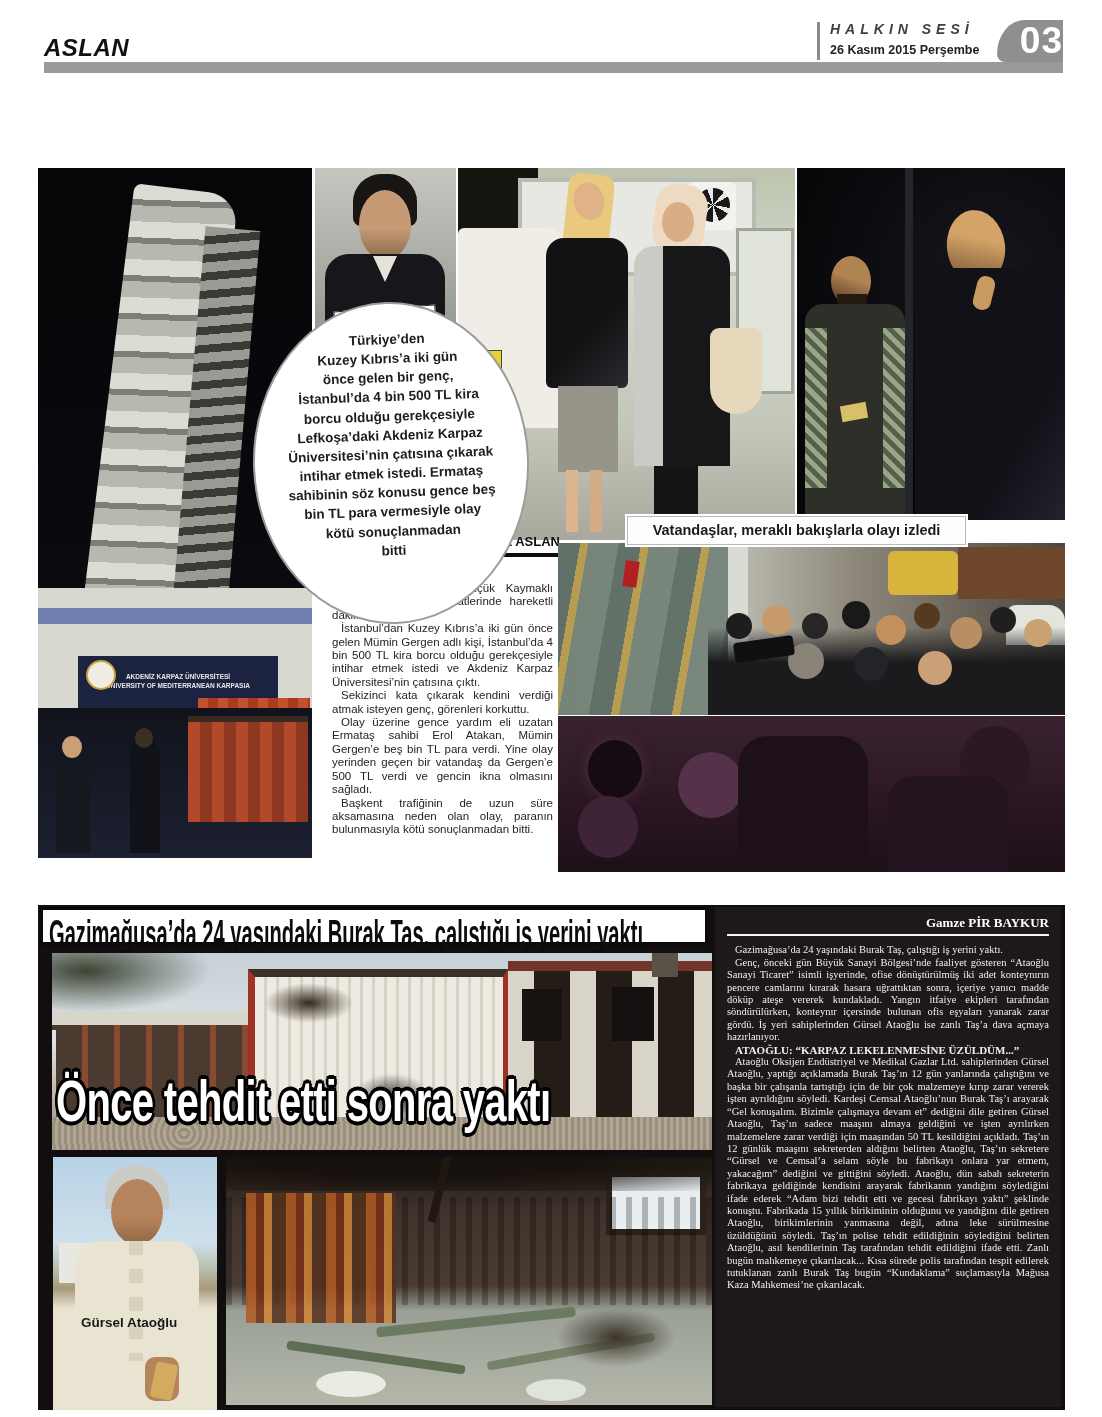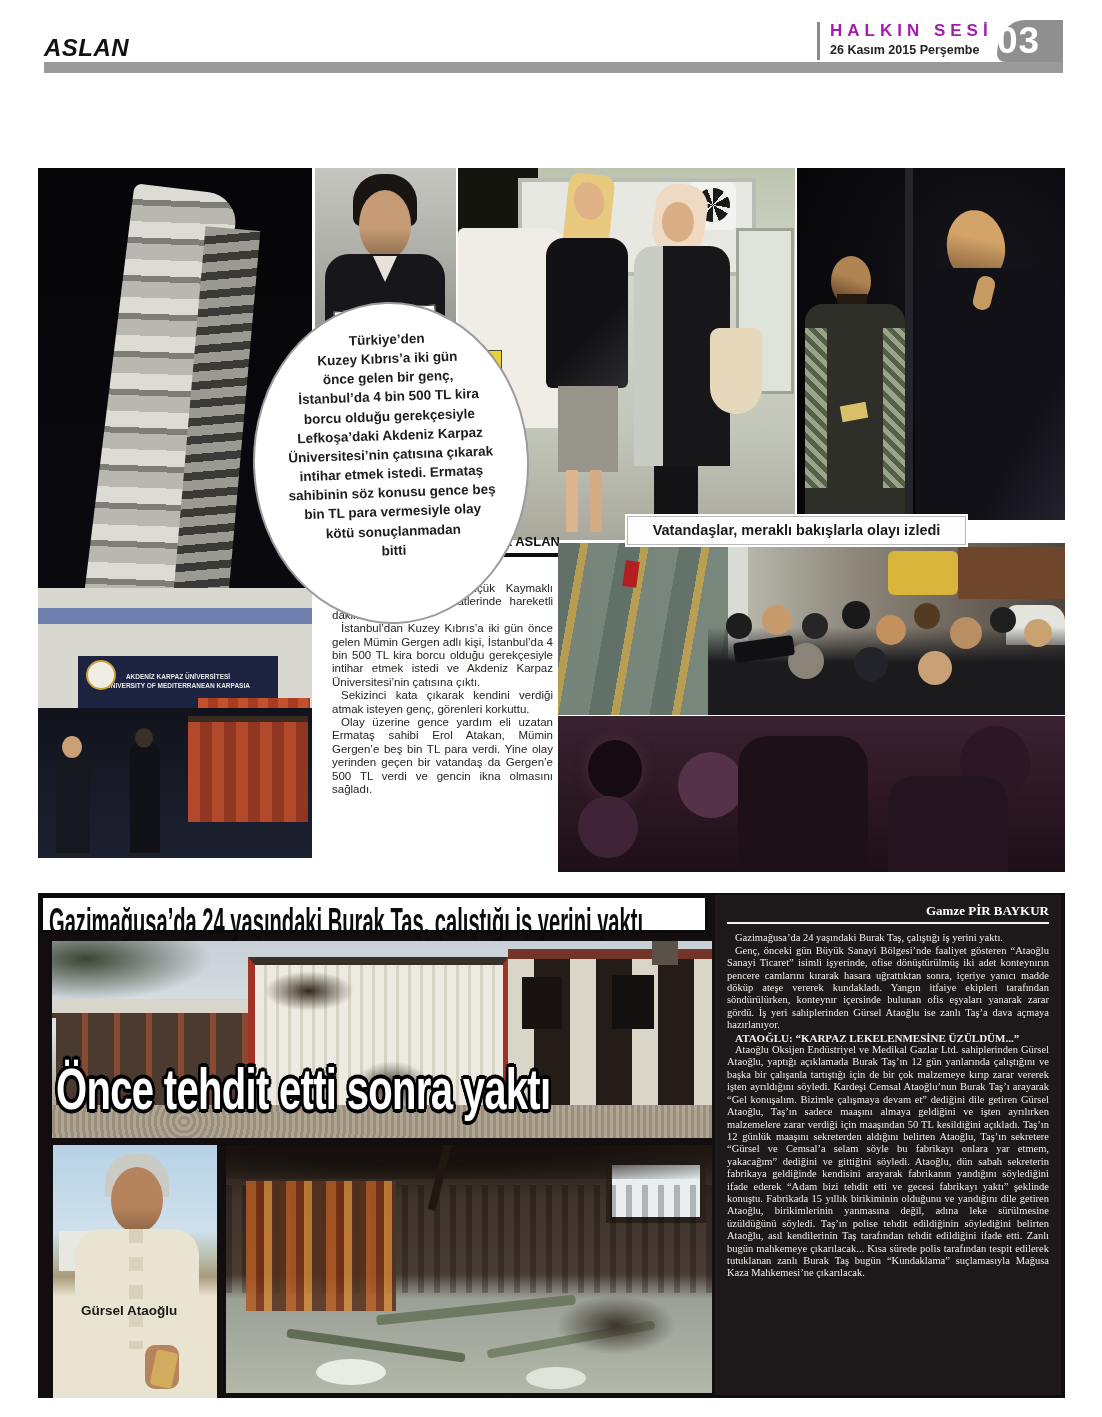--- a/index.html
+++ b/index.html
@@ -6,24 +6,24 @@
   .page{position:relative;width:1102px;height:1417px;margin:0 auto;background:#ffffff;
         font-family:"Liberation Sans",sans-serif;overflow:hidden;color:#1a1a1a;}
   .abs{position:absolute;}
   .photo{position:absolute;overflow:hidden;}
   .cond{display:inline-block;white-space:nowrap;transform-origin:0 50%;}
 
   
   .haber{font-size:24px;font-weight:bold;font-style:italic;letter-spacing:0.5px;color:#111;}
   .graybar{background:#9a9a9a;}
   .mast-rule{background:#8a8a8a;}
-  .paper-name{font-size:17px;font-weight:bold;letter-spacing:5px;color:#a21caf;}
+  .paper-name{font-size:14px;font-weight:bold;letter-spacing:5px;color:#404040;font-style:italic;}
   .paper-date{font-size:12.5px;font-weight:bold;color:#222;}
   .page-box{background:#8f8f8f;border-top-left-radius:34px 42px;border-bottom-left-radius:10px;
-            color:#fff;font-size:37px;font-weight:bold;text-align:left;line-height:42px;letter-spacing:1px;}
+            color:#fff;font-size:37px;font-weight:bold;text-align:right;line-height:42px;letter-spacing:1px;}
 
   
   .headline1{font-size:62px;font-weight:800;letter-spacing:-2px;color:#0d0d0d;}
   .headline2-box{background:#fff;border:3px solid #0a0a0a;}
   .headline2{font-size:38px;font-weight:bold;color:#0c0c0c;text-decoration:underline;
              text-decoration-thickness:2px;text-underline-offset:4px;}
   .overlay-head{font-size:58px;font-weight:800;color:#fff;letter-spacing:-1px;
     text-shadow:-3px -3px 0 #000,3px -3px 0 #000,-3px 3px 0 #000,3px 3px 0 #000,
                  0 -4px 0 #000,0 4px 0 #000,-4px 0 0 #000,4px 0 0 #000;}
 
@@ -34,21 +34,21 @@
           font-size:13.5px;font-weight:bold;color:#1d1d1d;text-align:center;
           white-space:pre-line;line-height:1.42;transform:rotate(-2deg);}
   .caption-bar{background:#fdfdfd;border:1px solid #b9b9b9;font-size:14.5px;font-weight:bold;
                color:#1c1c1c;text-align:center;box-shadow:0 0 0 2px #fff;}
   .byline1{font-size:13px;font-weight:bold;color:#111;text-align:right;}
   .byline1-rule{background:#0d0d0d;}
   .label-tag{background:#fff;border:1.5px solid #2a2a2a;font-size:12px;font-weight:bold;
              color:#161616;padding:2px 8px;transform:rotate(-4deg);}
 
   
-  .story2-box{background:#120d0e;}
+  .story2-box{background:#120d0e;margin-top:12px;}
   .col2{background:#1d191a;color:#f1efec;font-size:10.5px;line-height:12.4px;
         text-align:justify;overflow:hidden;padding:10px 12px;}
   .col2 p{margin:0;text-indent:8px;font-family:Liberation Serif, serif;}
   .byline2{font-size:13px;font-weight:bold;text-align:right;color:#fff;text-indent:0;}
   .col2 hr{border:none;border-top:2px solid #f5f4f2;margin:5px 0 8px 0;}
   .subhead2{font-weight:bold;font-size:11px;margin-top:10px;margin-bottom:2px;text-indent:4px;}
   .photo-caption-light{font-size:13.5px;font-weight:bold;color:#181818;}
 
   
   .head{position:absolute;border-radius:50%;}
@@ -147,20 +147,21 @@
 bitti</div>
 
   <div class="abs byline1" style="left:448px;top:534px;width:112px;">Murat ASLAN</div>
   <div class="abs byline1-rule" style="left:448px;top:553px;width:114px;height:4px;"></div>
 
   <div class="abs col1" style="left:332px;top:582px;width:221px;height:286px;">
     <p>Başkent Lefkoşa’nın Küçük Kaymaklı bölgesi dün akşam saatlerinde hareketli dakikalar yaşadı.</p>
     <p>İstanbul’dan Kuzey Kıbrıs’a iki gün önce gelen Mümin Gergen adlı kişi, İstanbul’da 4 bin 500 TL kira borcu olduğu gerekçesiyle intihar etmek istedi ve Akdeniz Karpaz Üniversitesi’nin çatısına çıktı.</p>
     <p>Sekizinci kata çıkarak kendini verdiği atmak isteyen genç, görenleri korkuttu.</p>
     <p>Olay üzerine gence yardım eli uzatan Ermataş sahibi Erol Atakan, Mümin Gergen’e beş bin TL para verdi. Yine olay yerinden geçen bir vatandaş da Gergen’e 500 TL verdi ve gencin ikna olmasını sağladı.</p>
+    <p>Başkent trafiğinin de uzun süre aksamasına neden olan olay, paranın bulunmasıyla kötü sonuçlanmadan bitti.</p>
   </div>
 
   <div class="photo" style="left:558px;top:543px;width:507px;height:172px;background:linear-gradient(90deg,#6e7d74 0%,#87928a 34%,#b9b9ae 36%,#8b8478 60%,#4e463e 100%);">
     <div class="abs" style="left:0;top:0;width:170px;height:172px;background:repeating-linear-gradient(100deg,#5e6e64 0 22px,#c2a24a 22px 30px,#77857a 30px 60px);opacity:0.85;"></div>
     <div class="abs" style="left:170px;top:0;width:20px;height:172px;background:#d8dcd4;"></div>
     <div class="abs" style="left:330px;top:8px;width:70px;height:44px;background:#d8b43a;border-radius:6px;"></div>
     <div class="abs" style="left:400px;top:4px;width:107px;height:52px;background:#6e462c;"></div>
     <div class="abs" style="left:448px;top:62px;width:59px;height:40px;background:#e4e4de;border-radius:10px 16px 0 0;"></div>
     <div class="abs" style="left:66px;top:18px;width:14px;height:26px;background:#b02020;transform:rotate(8deg);"></div>
     <div class="abs" style="left:150px;top:84px;width:357px;height:88px;background:linear-gradient(180deg,rgba(20,20,22,0) 0%,#1b1b1e 40%);"></div>

